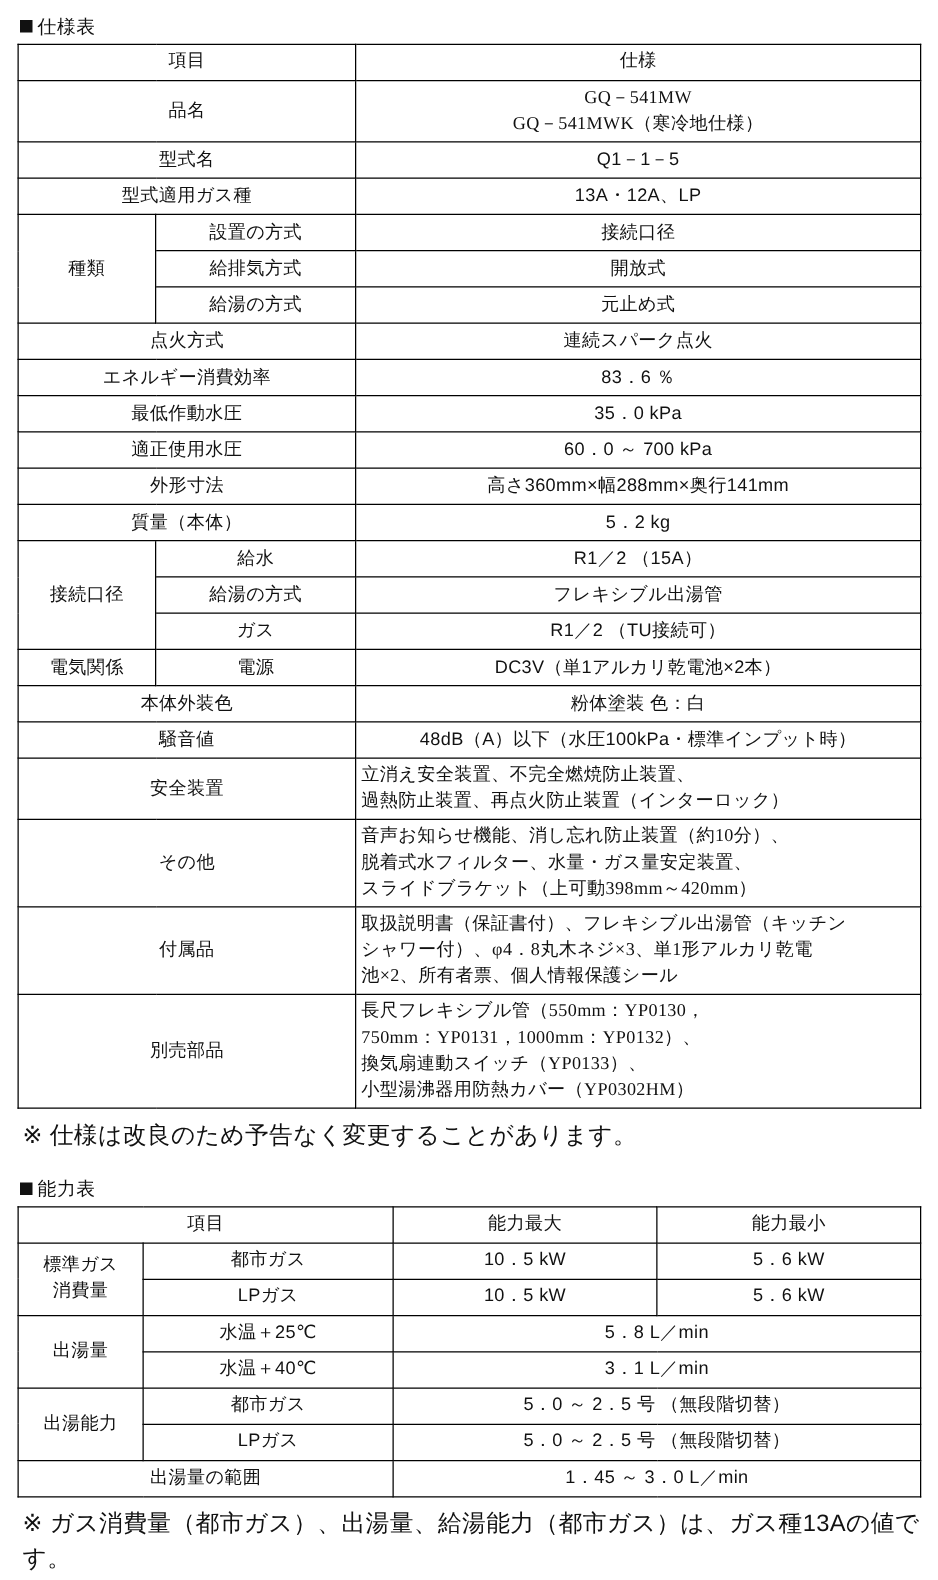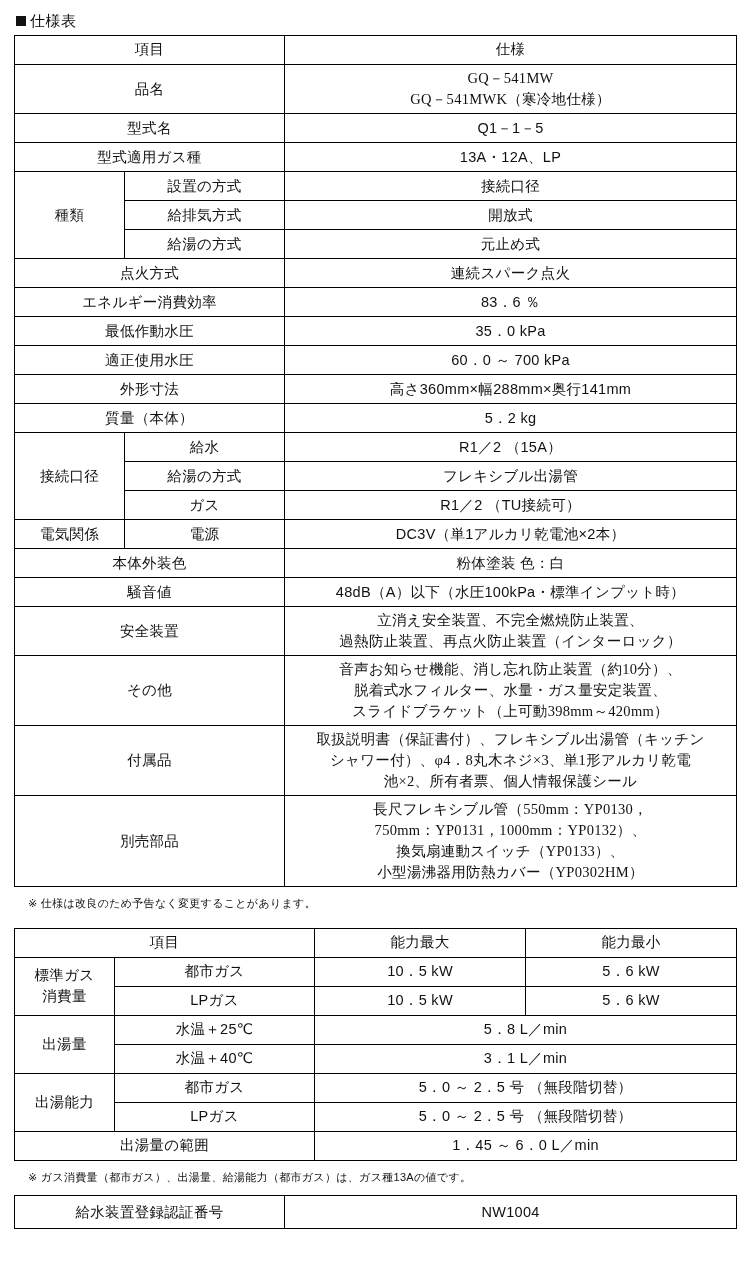--- a/index.html
+++ b/index.html
@@ -46,26 +46,26 @@
   table td {
     border: 1px solid #000;
     padding: 3px 4px;
     text-align: center;
     vertical-align: middle;
     font-size: 14.5px;
     line-height: 1.45;
     letter-spacing: 0.3px;
   }
   td.left {
-    text-align: center;
+    text-align: left;
     padding-left: 4px;
   }
   .note {
-    font-size: 11px;
-    margin: 8px 0 0 14px;
+    font-size: 19px;
+    margin: 8px 0 0 4px;
     line-height: 1.5;
     letter-spacing: 0.3px;
   }
   .note .indent {
     display: block;
     padding-left: 22px;
   }
   .gap {
     height: 16px;
   }
@@ -203,20 +203,23 @@
 換気扇連動スイッチ（YP0133）、
 小型湯沸器用防熱カバー（YP0302HM）</td>
       </tr>
     </tbody>
   </table>
 
   <div class="note">※ 仕様は改良のため予告なく変更することがあります。</div>
 
   <div class="gap"></div>
 
+  <div class="section-title">
+    <span class="marker"></span><span>能力表</span>
+  </div>
 
   <table class="cap-table">
     <colgroup>
       <col style="width:100px">
       <col style="width:200px">
       <col style="width:211px">
       <col style="width:211px">
     </colgroup>
     <tbody>
       <tr>
@@ -249,21 +252,21 @@
         <td rowspan="2">出湯能力</td>
         <td>都市ガス</td>
         <td colspan="2">5．0 ～ 2．5 号 （無段階切替）</td>
       </tr>
       <tr>
         <td>LPガス</td>
         <td colspan="2">5．0 ～ 2．5 号 （無段階切替）</td>
       </tr>
       <tr>
         <td colspan="2">出湯量の範囲</td>
-        <td colspan="2">1．45 ～ 6．0 L／min</td>
+        <td colspan="2">1．45 ～ 3．0 L／min</td>
       </tr>
     </tbody>
   </table>
 
   <div class="note">
     <span>※ ガス消費量（都市ガス）、出湯量、給湯能力（都市ガス）は、ガス種13Aの値です。</span>
   </div>
 
   <div class="gap-small"></div>
 

